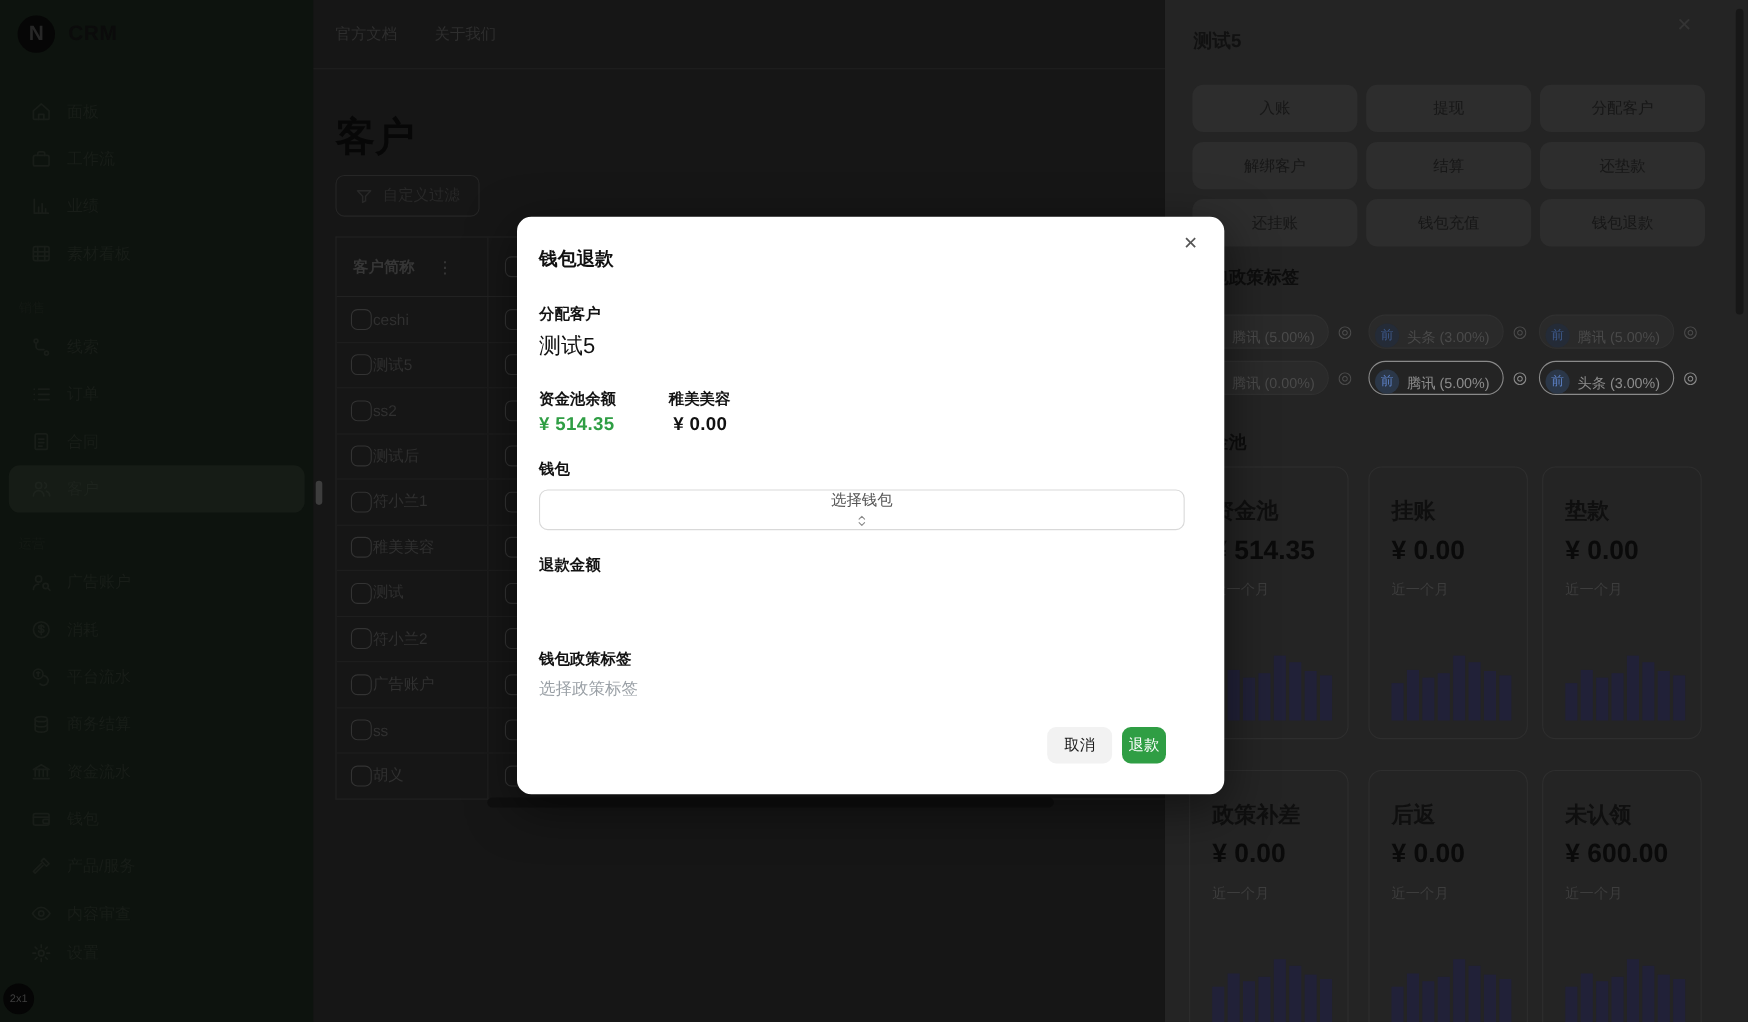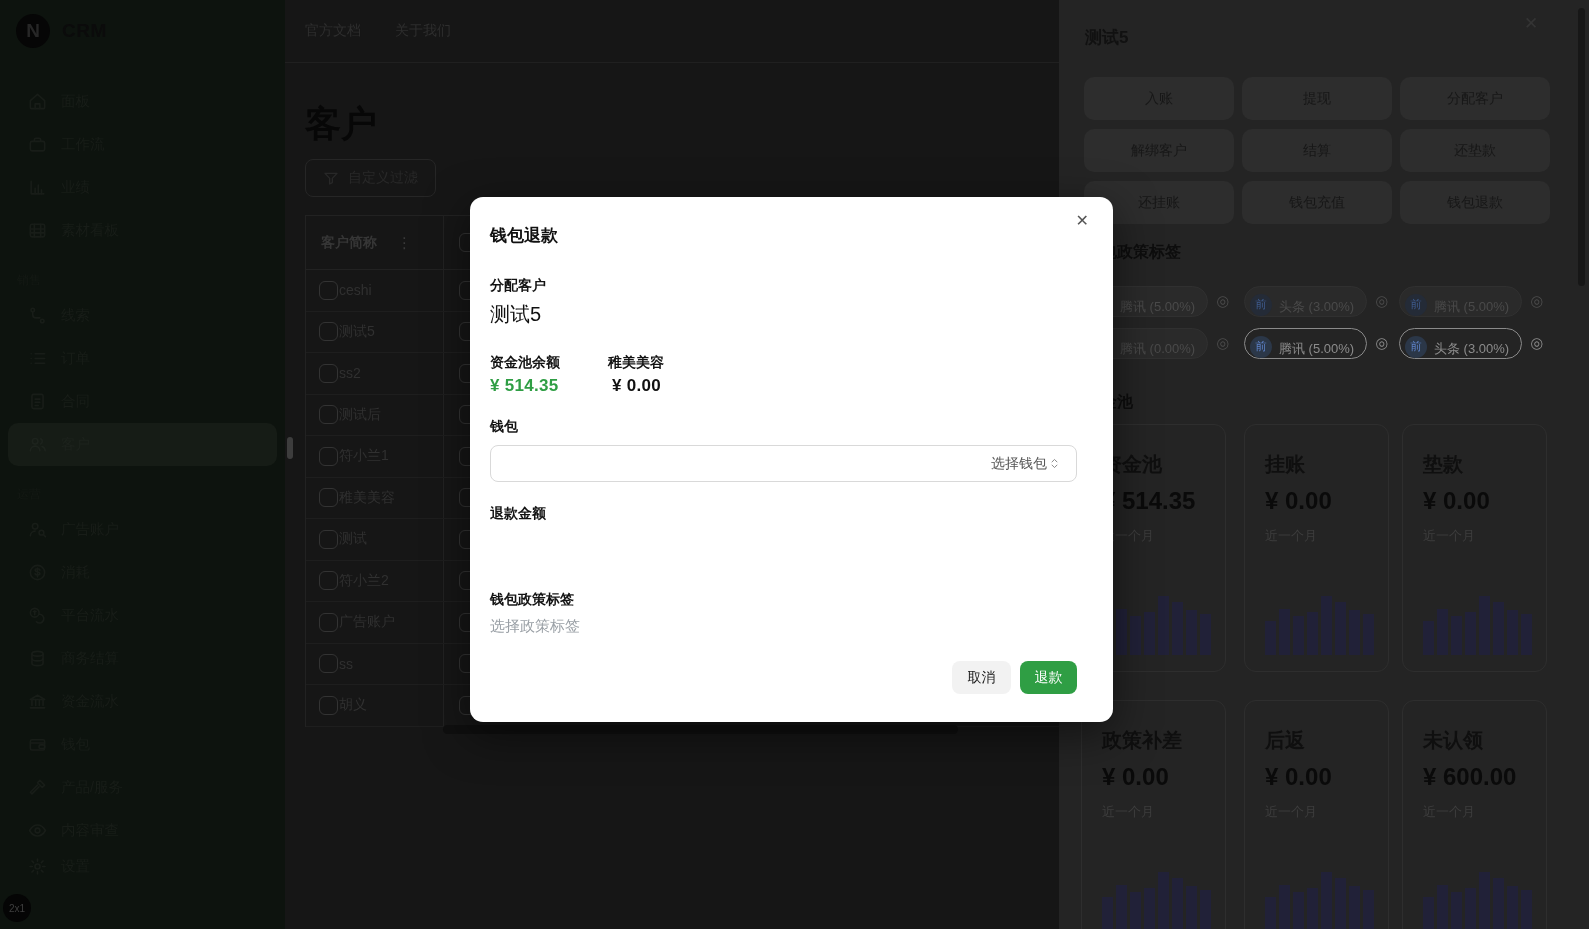--- a/index.html
+++ b/index.html
@@ -87,30 +87,30 @@
   
   .modal { position:absolute; left:470px; top:197px; width:643px; height:525px; background:#ffffff;
     border-radius:13px; z-index:10; box-shadow:0 12px 44px rgba(0,0,0,.5); }
   .m-title { position:absolute; left:20px; top:27px; font-size:17px; font-weight:700; color:#111111; }
   .m-close { position:absolute; right:24px; top:14px; font-size:16px; color:#555555; cursor:pointer; }
   .m-label { position:absolute; left:20px; font-size:14px; font-weight:700; color:#131313; }
   .m-value { position:absolute; left:20px; font-size:20px; color:#111111; }
   .m-balance { position:absolute; font-size:17px; font-weight:600; letter-spacing:.3px; }
   .m-select { position:absolute; left:20px; top:248px; width:587px; height:37px; border:1px solid #d9d9d9;
     border-radius:8px; display:flex; align-items:center; padding:0 14px; color:#555555; font-size:14px;
-    cursor:pointer; justify-content:flex-end; background:#fff; }
+    cursor:pointer; justify-content:space-between; background:#fff;flex-direction:column; }
   .m-input { position:absolute; left:20px; top:335px; width:587px; height:37px; border:1px solid #d9d9d9;
     border-radius:8px; padding:0 14px; font-size:14px; color:#111; outline:none;
     font-family:inherit; background:#fff; }
   .m-input::placeholder { color:#9aa0a6; }
   .m-policy-ph { position:absolute; left:20px; top:420px; font-size:15px; color:#9aa0a6; cursor:pointer; }
   .m-btn { position:absolute; top:464px; height:33px; border:none; border-radius:8px; font-size:14px;
     cursor:pointer; font-family:inherit; }
   .btn-cancel { left:482px; width:59px; background:#f2f2f2; color:#1a1a1a; }
-  .btn-confirm { left:550px; width:57px; background:#2f9e44; color:#ffffff; }
+  .btn-confirm { left:550px; width:40px; background:#2f9e44; color:#ffffff; }
   .chev { width:15px; height:15px; stroke:#8a8a8a; fill:none; stroke-width:1.6; stroke-linecap:round; stroke-linejoin:round; }
 </style>
 </head>
 <body>
 
 <svg width="0" height="0" style="position:absolute">
   <defs>
     <symbol id="i-home" viewBox="0 0 24 24">
         <path d="M3 11 12 3l9 8v9a1 1 0 0 1-1 1H4a1 1 0 0 1-1-1Z"></path>
         <path d="M9 21v-6h6v6"></path>

